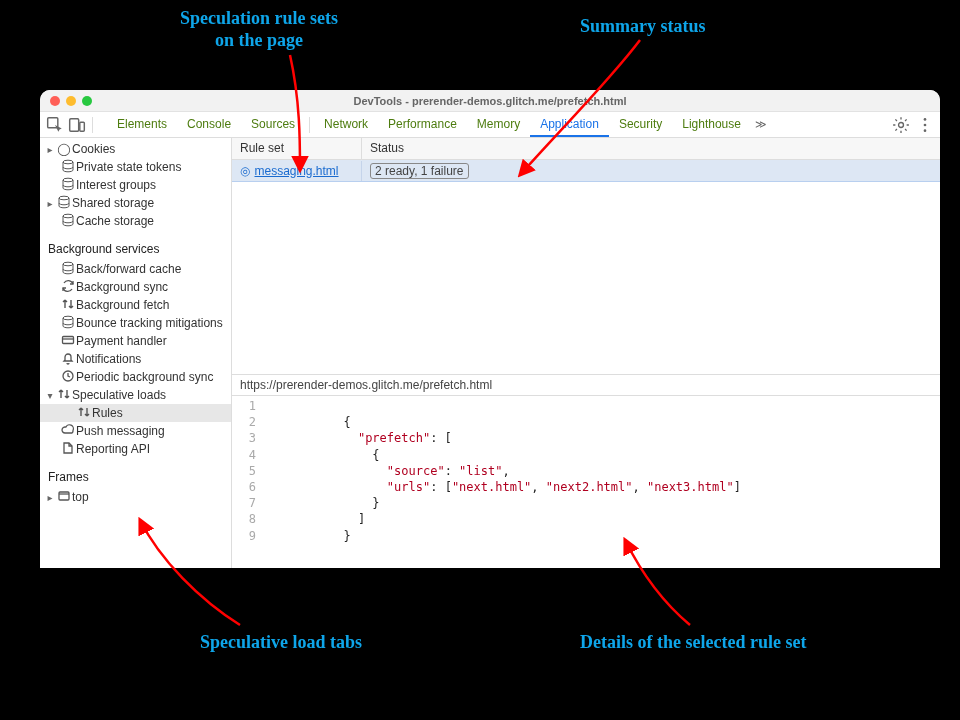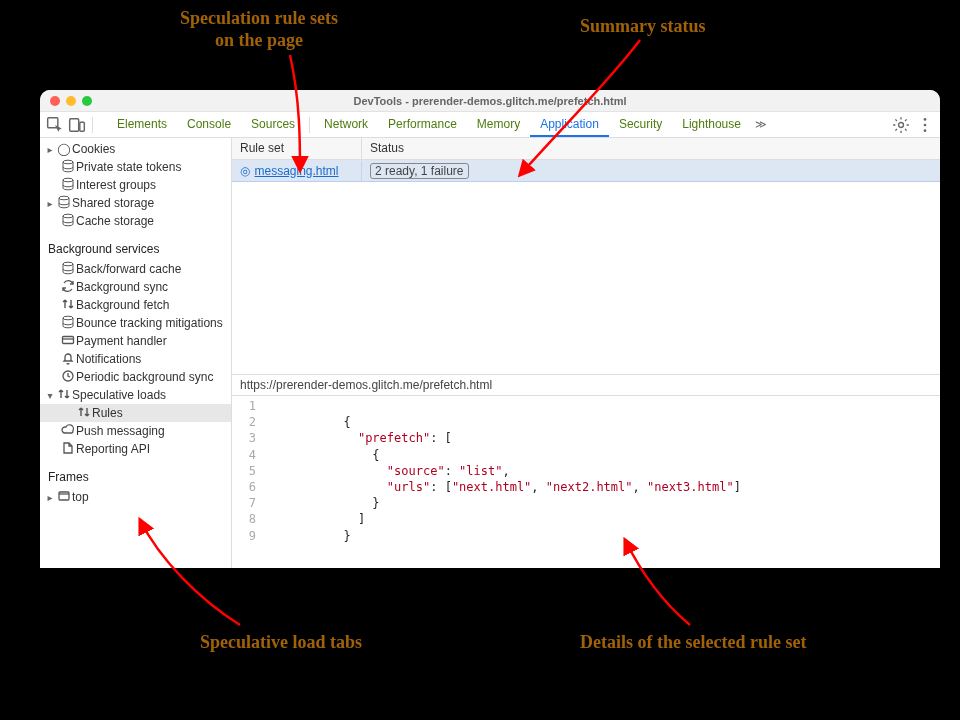--- a/index.html
+++ b/index.html
@@ -10,21 +10,21 @@
     font-size: 12px;
     color: #333;
     background: #000;
     position: relative;
   }
   .callout {
     position: absolute;
     font-family: "Segoe Script", "Comic Sans MS", cursive;
     font-weight: bold;
     font-size: 18px;
-    color: #a16207;
+    color: #0ea5e9;
     text-align: center;
     line-height: 1.2;
     white-space: pre;
   }
   svg.anno {
     position: absolute;
     top: 0; left: 0;
     width: 960px; height: 720px;
     pointer-events: none;
   }

